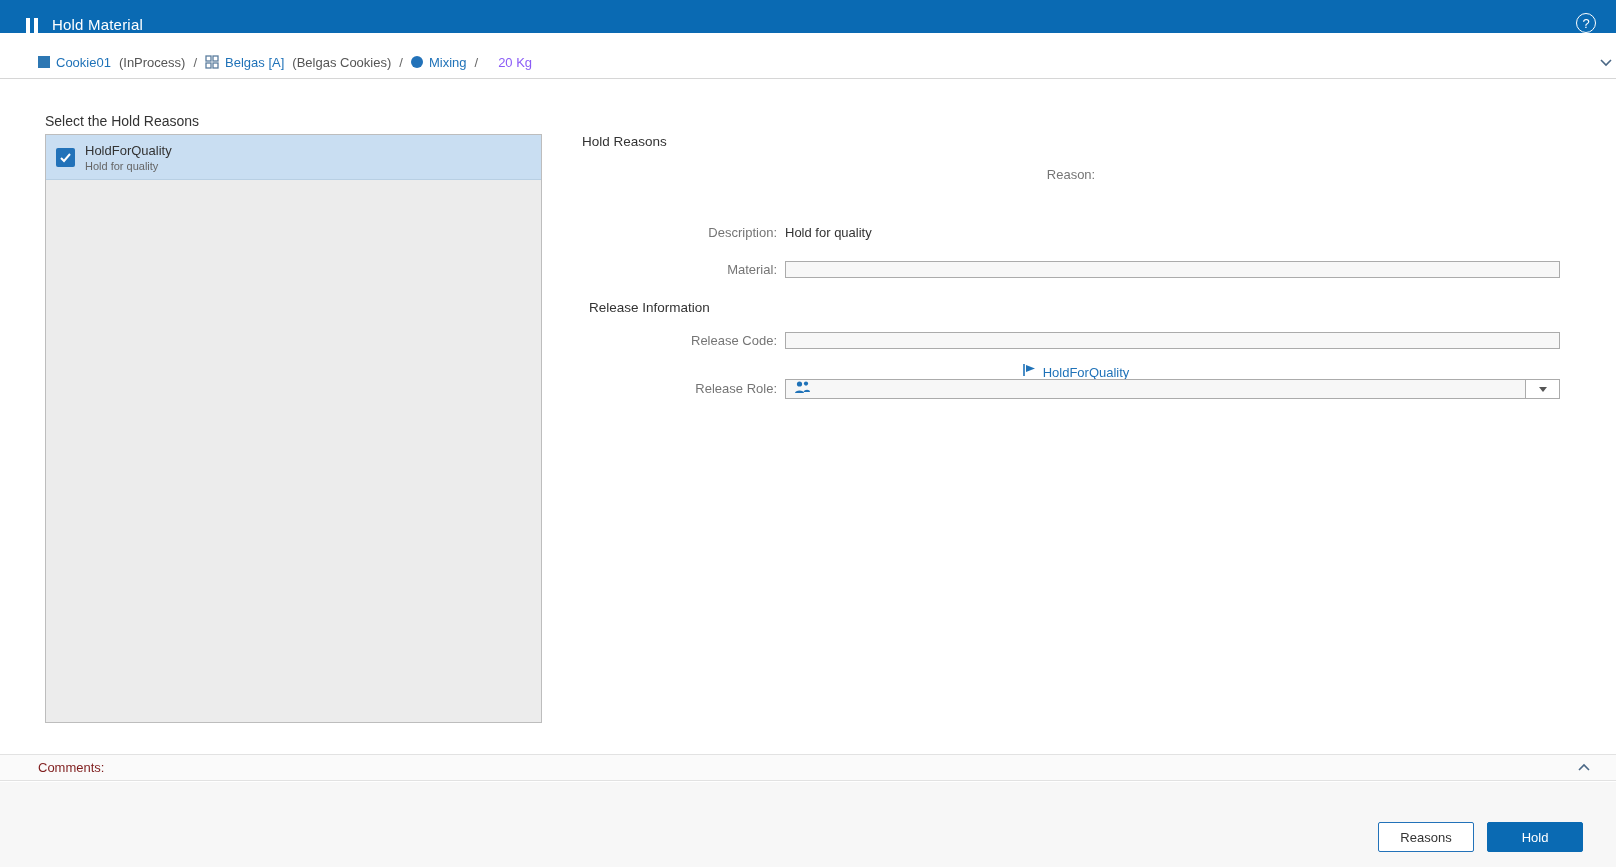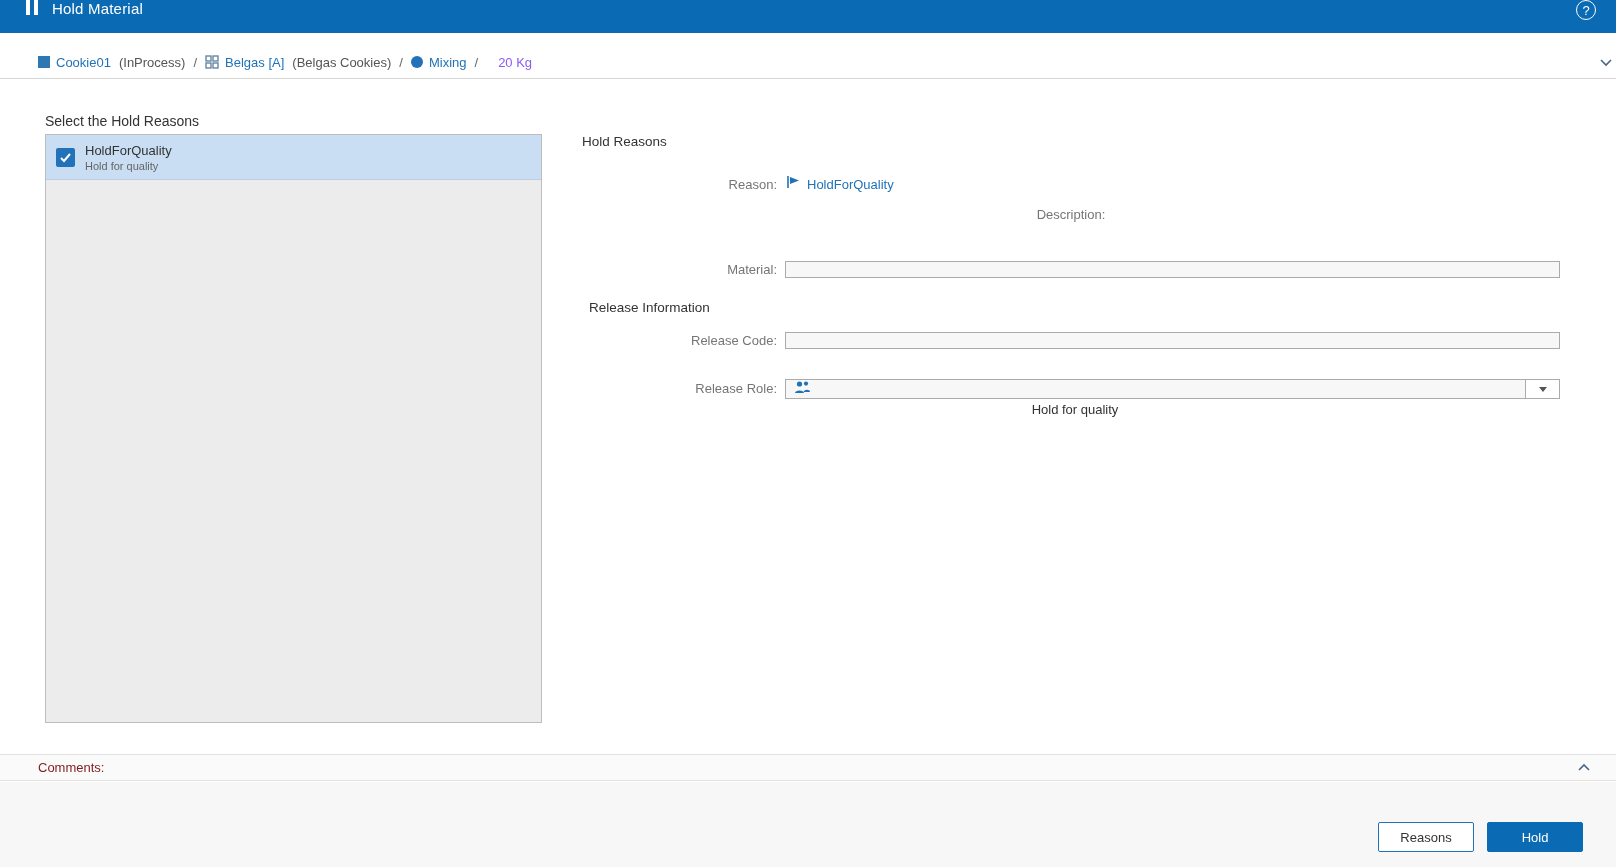--- a/index.html
+++ b/index.html
@@ -9,21 +9,21 @@
     background: #ffffff;
     position: relative;
     overflow: hidden;
     color: #333;
   }
 
   
   .app-header {
     position: absolute; top: 0; left: 0; right: 0; height: 33px;
     background: #0a6ab3;
-    display: flex; align-items: flex-start;
+    display: flex; align-items: flex-end;
     padding: 0 20px 0 26px;
     color: #fff;
   }
   .pause-icon { display: flex; gap: 4px; margin-right: 14px; }
   .pause-icon i { display: block; width: 4px; height: 15px; background: #fff; }
   .app-title { font-size: 15px; letter-spacing: .2px; }
   .help-icon {
     margin-left: auto; width: 20px; height: 20px;
     border: 1.5px solid #fff; border-radius: 50%;
     display: flex; align-items: center; justify-content: center;
@@ -73,22 +73,22 @@
   
   .form-panel { position: absolute; left: 582px; top: 134px; width: 978px; }
   .section-heading { font-size: 13.5px; color: #333; }
   .form-row { position: absolute; left: 0; width: 100%; display: flex; align-items: center; }
   .form-label { flex: 0 0 195px; text-align: right; font-size: 13px; color: #757575; }
   .form-value { margin-left: 8px; flex: 1; display: flex; align-items: center; gap: 6px; }
   .value-link { color: #1f72b8; font-size: 13px; }
   .value-text { color: #333; font-size: 13px; }
 
   .h1 { position: absolute; top: 0; left: 0; }
-  .row-reason { top: 40px; height: 20px; }
-  .row-desc { top: 73px; height: 20px; flex-direction: column; }
+  .row-reason { top: 33px; height: 20px; flex-direction: column; }
+  .row-desc { top: 88px; height: 20px; }
   .row-comment { top: 118px; height: 34px; }
   .h2 { position: absolute; top: 166px; left: 7px; }
   .row-code { top: 190px; height: 33px; }
   .row-role { top: 237px; height: 35px; }
 
   .text-input {
     width: 100%; height: 100%;
     background: #f7f7f7; border: 1px solid #ababab;
     font-family: "Liberation Sans", sans-serif; font-size: 13px; color: #333;
     padding: 0 8px; outline: none;

